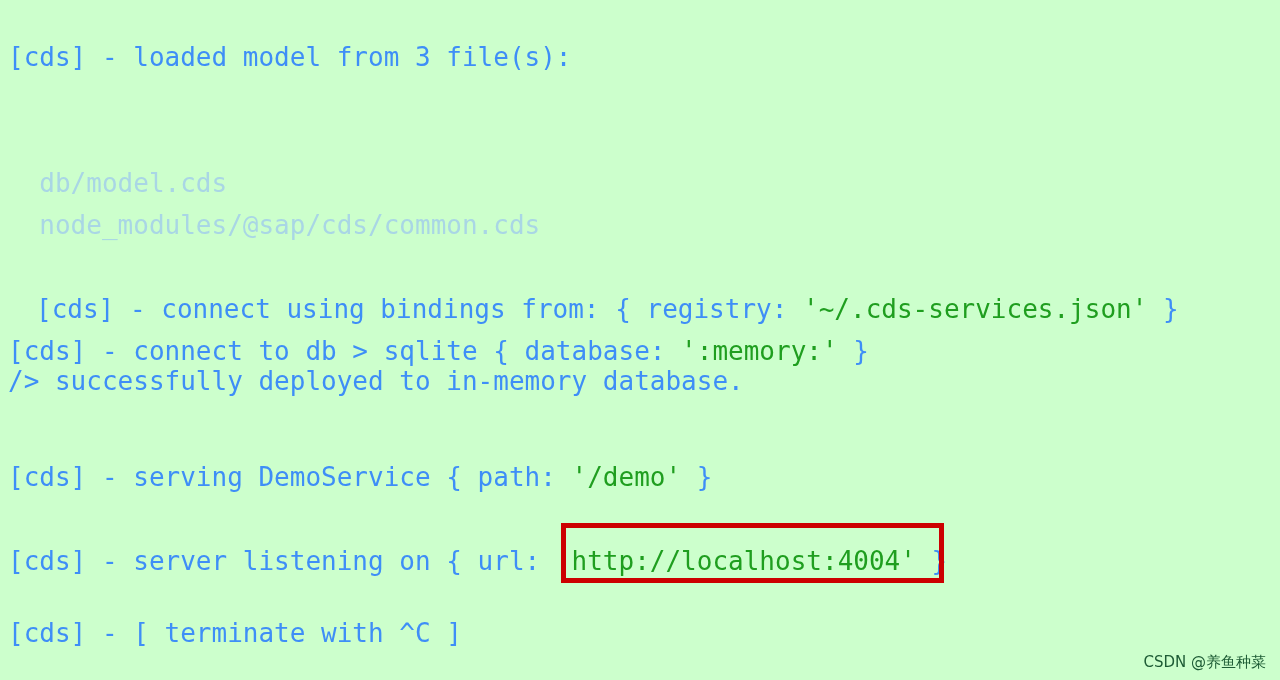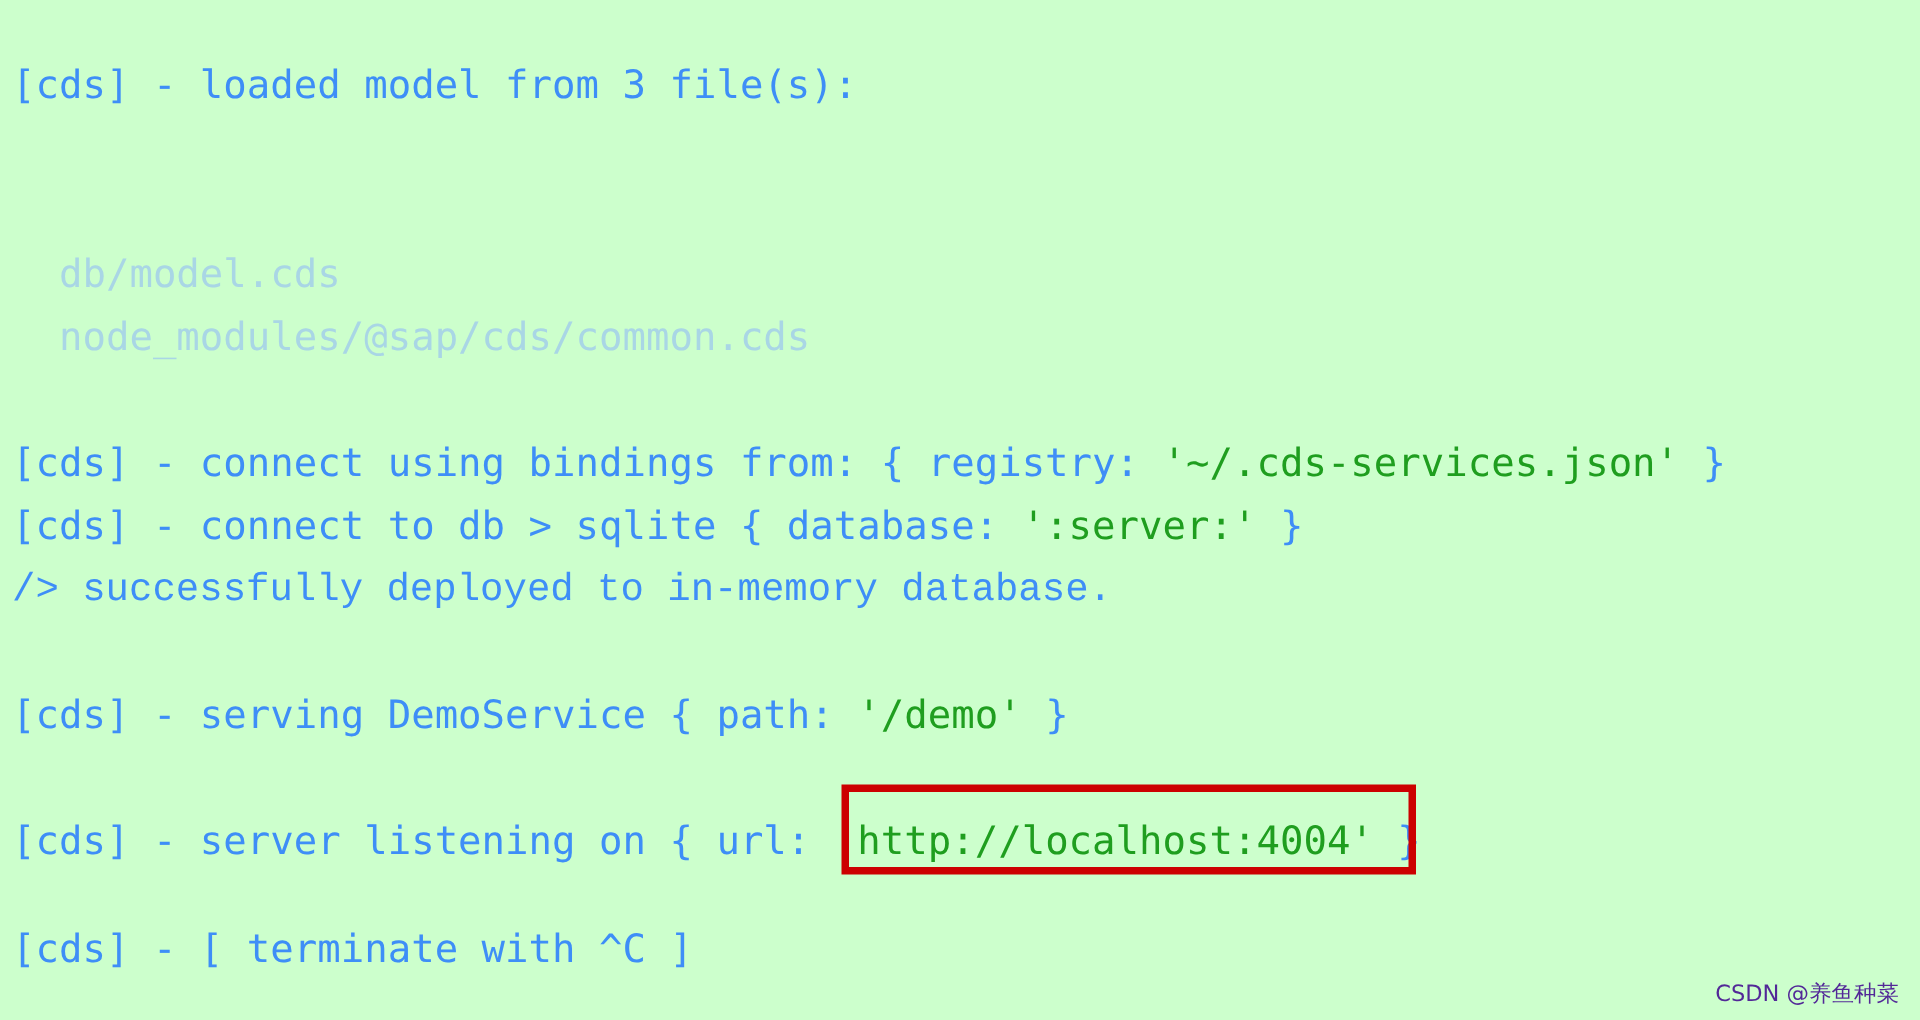--- a/index.html
+++ b/index.html
@@ -51,35 +51,35 @@
     background: transparent;
     pointer-events: none;
   }
 
   #watermark {
     position: absolute;
     right: 14px;
     bottom: 8px;
     font-family: "DejaVu Sans", "Liberation Sans", sans-serif;
     font-size: 15px;
-    color: #4c1d95;
+    color: #14532d;
     opacity: 0.95;
     white-space: pre;
   }
 </style>
 </head>
 <body>
 
 <div id="terminal">
     <div class="line" style="top: 36px;"><span class="seg c-blue">[cds] - loaded model from 3 file(s):</span></div>
     <div class="line" style="top: 162px;"><span class="seg c-faded">  db/model.cds</span></div>
     <div class="line" style="top: 204px;"><span class="seg c-faded">  node_modules/@sap/cds/common.cds</span></div>
-    <div class="line" style="top: 288px;"><span class="seg c-blue">[cds] - connect using bindings from: { registry: </span><span class="seg c-green">'~/.cds-services.json'</span><span class="seg c-blue"> }</span></div>
-    <div class="line" style="top: 330px;"><span class="seg c-blue">[cds] - connect to db &gt; sqlite { database: </span><span class="seg c-green">':server:'</span><span class="seg c-blue"> }</span></div>
-    <div class="line" style="top: 372px; font-family: Liberation Mono, monospace;"><span class="seg c-blue">/&gt; successfully deployed to in-memory database.</span></div>
+    <div class="line" style="top: 288px; margin-left: 28px;"><span class="seg c-blue">[cds] - connect using bindings from: { registry: </span><span class="seg c-green">'~/.cds-services.json'</span><span class="seg c-blue"> }</span></div>
+    <div class="line" style="top: 330px;"><span class="seg c-blue">[cds] - connect to db &gt; sqlite { database: </span><span class="seg c-green">':memory:'</span><span class="seg c-blue"> }</span></div>
+    <div class="line" style="top: 360px;"><span class="seg c-blue">/&gt; successfully deployed to in-memory database.</span></div>
     <div class="line" style="top: 456px;"><span class="seg c-blue">[cds] - serving DemoService { path: </span><span class="seg c-green">'/demo'</span><span class="seg c-blue"> }</span></div>
     <div class="line" style="top: 540px;"><span class="seg c-blue">[cds] - server listening on { url: </span><span class="seg c-green">'http://localhost:4004'</span><span class="seg c-blue"> }</span></div>
     <div class="line" style="top: 612px;"><span class="seg c-blue">[cds] - [ terminate with ^C ]</span></div>
   </div>
 
 <div id="url-highlight"></div>
 
 <div id="watermark">CSDN @养鱼种菜</div>
 
 </body></html>

